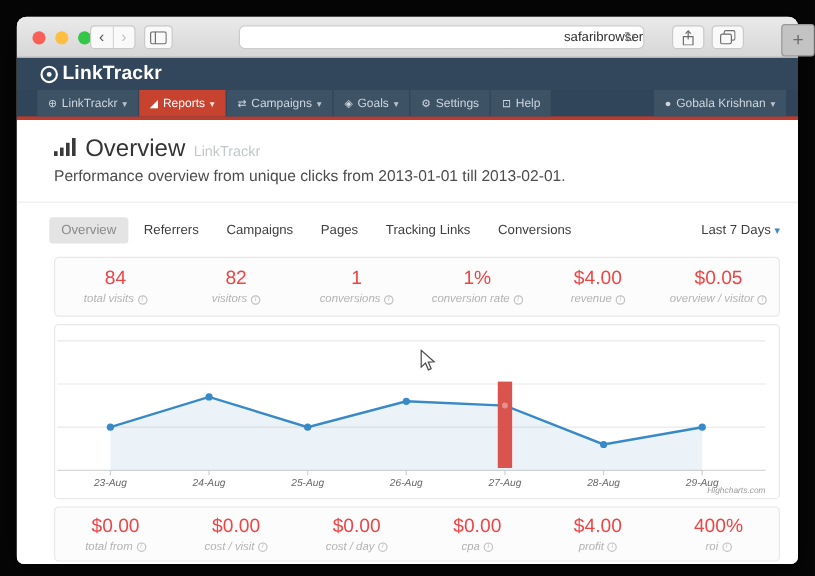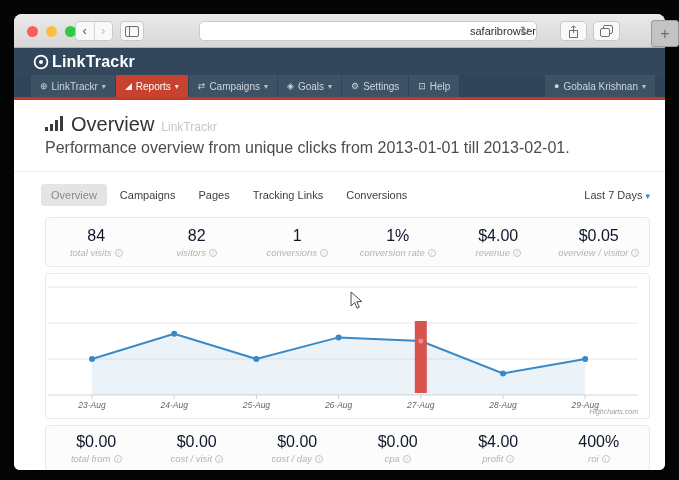--- a/index.html
+++ b/index.html
@@ -50,35 +50,35 @@
   .nav-item.active { background:#c7432f; color:#fff; }
   .nav-item .nicon { font-size:9px; }
   .nav-item .caret { font-size:8px; opacity:.85; }
   .nav-user { margin-left:auto; margin-right:10px; }
 
   
   .content { background:#fff; height:480px; }
   .title-block { padding:13px 15px 0 31px; }
   .page-title { font-size:20px; color:#343434; display:flex; align-items:baseline; gap:7px; }
   .brand-suffix { font-size:12px; color:#c3c7cb; }
-  .subtitle { font-size:16px; color:#4c4c4c; margin-top:3px; }
+  .subtitle { font-size:13px; color:#4c4c4c; margin-top:3px; }
   .divider { border-bottom:1px solid #ededed; margin-top:14px; }
 
   .tabsrow { display:flex; align-items:center; padding:12px 15px 8px 27px; }
   .tab { font-size:11px; color:#3e3e3e; padding:5px 10px; border-radius:3px;
          margin-right:3px; cursor:pointer; white-space:nowrap; }
   .tab.active { background:#e4e4e4; color:#8a8a8a; }
   .range { margin-left:auto; font-size:11px; color:#3e3e3e; cursor:pointer;text-align:right; }
   .range .caret { color:#3a87c8; font-size:9px; }
 
   .panel { margin:0 15px 0 31px; border:1px solid #e8e8e8; border-radius:4px; }
   .stats { height:50px; display:flex; align-items:center; background:#fcfcfc;
            margin-top:3px; }
   .stat { flex:1; text-align:center; }
-  .stat-value { font-size:16px; color:#0f172a; }
+  .stat-value { font-size:16px; color:#ef4444; }
   .stat-label { font-size:9.5px; color:#b3b3b3; margin-top:2px;font-style:italic; }
   .info-icon { display:inline-block; width:8px; height:8px; border:1px solid #c2c2c2;
                border-radius:50%; font-size:6px; line-height:7px; color:#c2c2c2;
                text-align:center; margin-left:3px; vertical-align:1px; }
   .info-icon::after { content:"i"; }
 
   .chart-panel { margin-top:6px; height:146px; background:#fff; position:relative;font-style:italic; }
   .chart-panel svg { position:absolute; left:0; top:0; }
 
   .stats.bottom { margin-top:6px; height:46px; }
@@ -189,20 +189,21 @@
           <span class="brand-suffix">LinkTrackr</span>
         </div>
         <div class="subtitle">Performance overview from unique clicks from 2013-01-01 till 2013-02-01.</div>
       </div>
 
       <div class="divider"></div>
 
       <div class="tabsrow" id="tabsrow">
 
         <div class="tab active">Overview</div>
+          <div class="tab">Referrers</div>
           <div class="tab">Campaigns</div>
           <div class="tab">Pages</div>
           <div class="tab">Tracking Links</div>
           <div class="tab">Conversions</div>
           <div class="range">
           <span>Last 7 Days</span>
           <span class="caret">▾</span>
         </div>
       </div>
 

